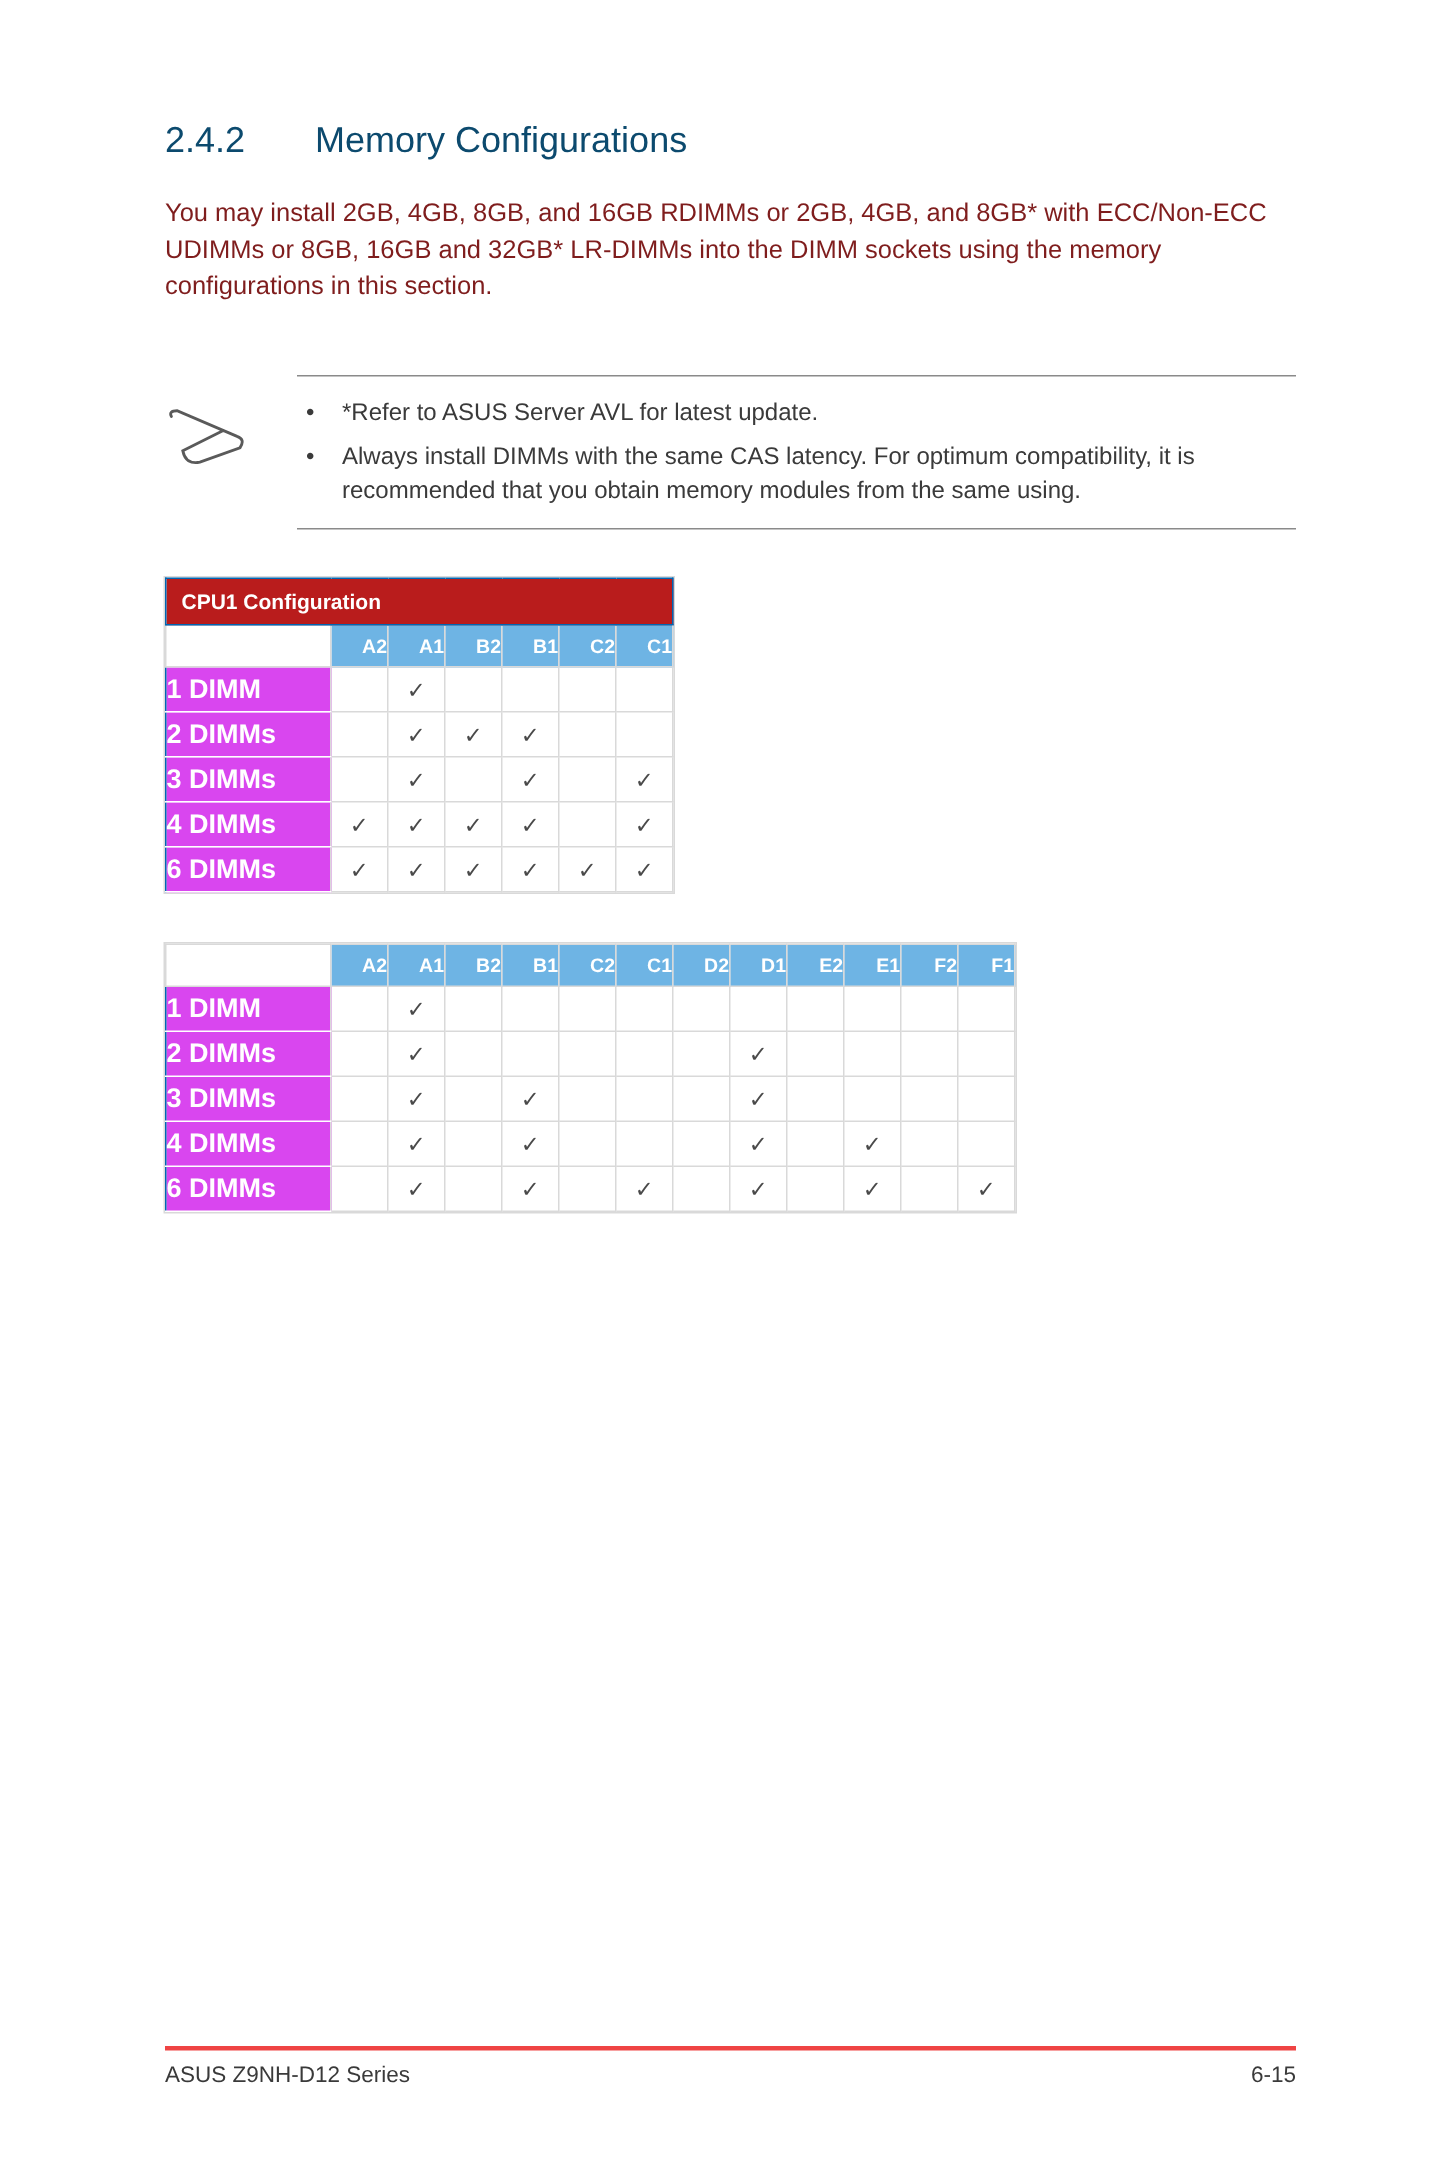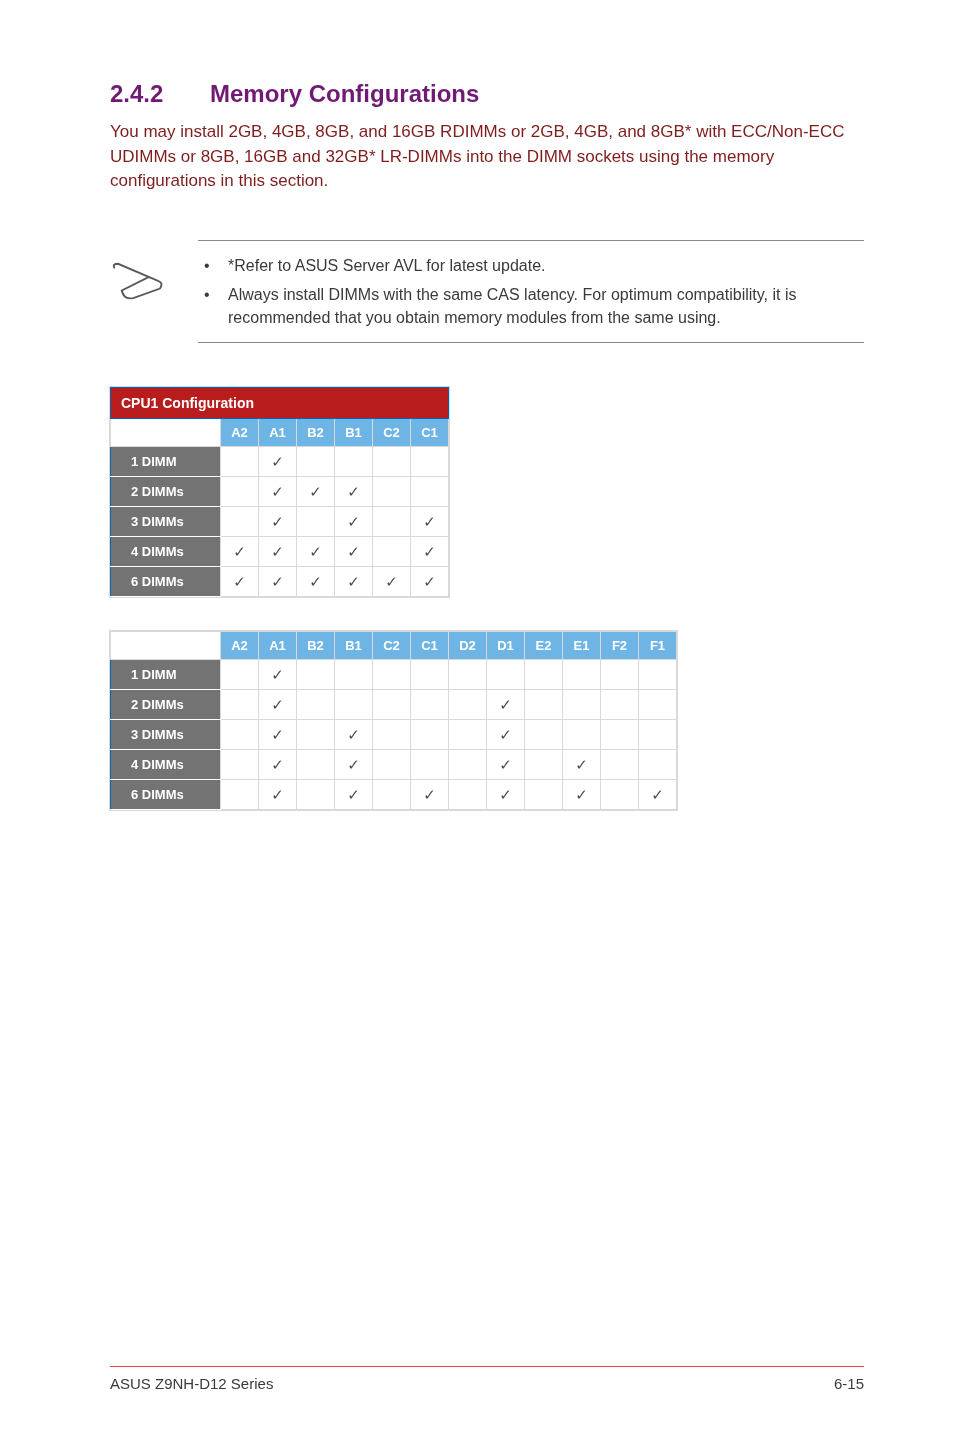--- a/index.html
+++ b/index.html
@@ -9,35 +9,35 @@
     width: 954px;
     height: 1438px;
     position: relative;
     color: #323232;
   }
   .page {
     padding: 80px 90px 0 110px;
   }
   h2.section-title {
     font-size: 24px;
-    font-weight: bold;
-    color: #701a75;
-    margin-bottom: 12px;
+    font-weight: normal;
+    color: #0c4a6e;
+    margin-bottom: 22px;
   }
   h2.section-title .num { display: inline-block; width: 100px; }
   p.intro {
     font-size: 17px;
     line-height: 1.45;
     color: #7f1d1d;
     margin-bottom: 46px;
   }
   .note-block {
     display: flex;
     gap: 30px;
-    margin-bottom: 44px;
+    margin-bottom: 32px;
     align-items: flex-start;
   }
   .note-icon {
     flex: 0 0 58px;
     padding-top: 20px;
   }
   .note-icon svg { width: 58px; height: 40px; }
   .note-lines {
     flex: 1;
     border-top: 1px solid #8a8a8a;
@@ -78,49 +78,50 @@
     padding: 7px 10px;
     border: 1px solid #0066b3;
   }
   table.config .head-row th {
     background: #6eb4e4;
     color: #fff;
     font-size: 13px;
     font-weight: bold;
     height: 28px;
     width: 38px;
+    text-align: right;
   }
   table.config .head-row th.spacer {
     width: 110px;
     background: #fff;
     border-right: 1px solid #d9d9d9;
   }
   table.config td.row-label {
-    background: #737373;
+    background: #d946ef;
     color: #fff;
-    font-size: 13px;
+    font-size: 18px;
     font-weight: bold;
     text-align: left;
-    padding: 0 20px;
+    padding: 0 0;
     height: 30px;
     width: 110px;
     border-color: #fff #d9d9d9 #fff #0066b3;
   }
   table.config td.cell {
     font-size: 15px;
     color: #4a4a4a;
     height: 30px;
     width: 38px;
   }
   .footer {
     position: absolute;
     bottom: 46px;
     left: 110px;
     right: 90px;
-    border-top: 1px solid #ef4444;
+    border-top: 3px solid #ef4444;
     padding-top: 8px;
     display: flex;
     justify-content: space-between;
     font-size: 15px;
     color: #3a3a3a;
   }
 </style>
 </head>
 <body>
 

